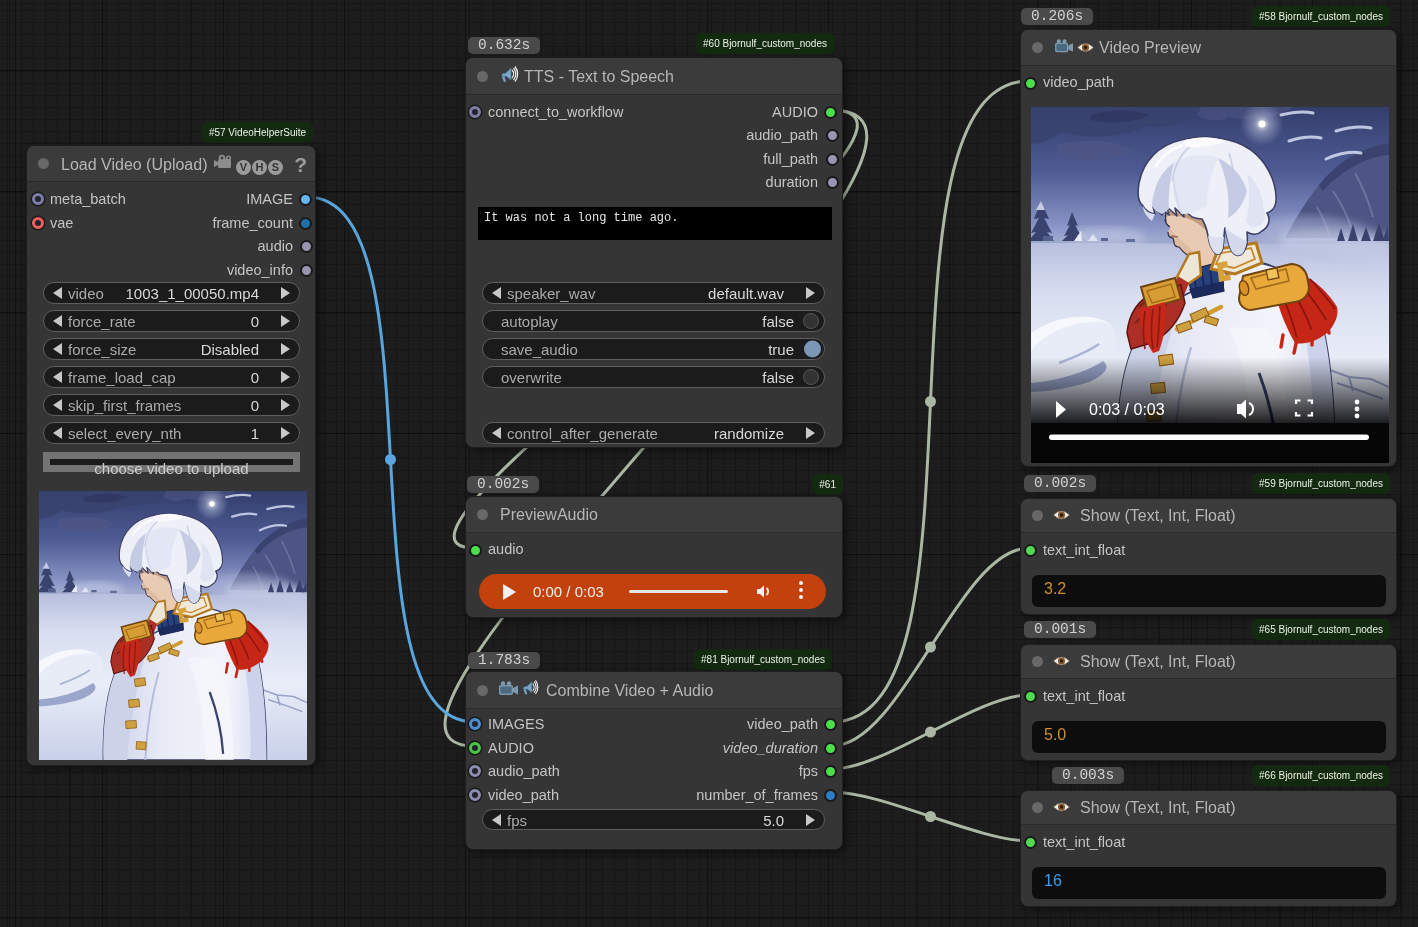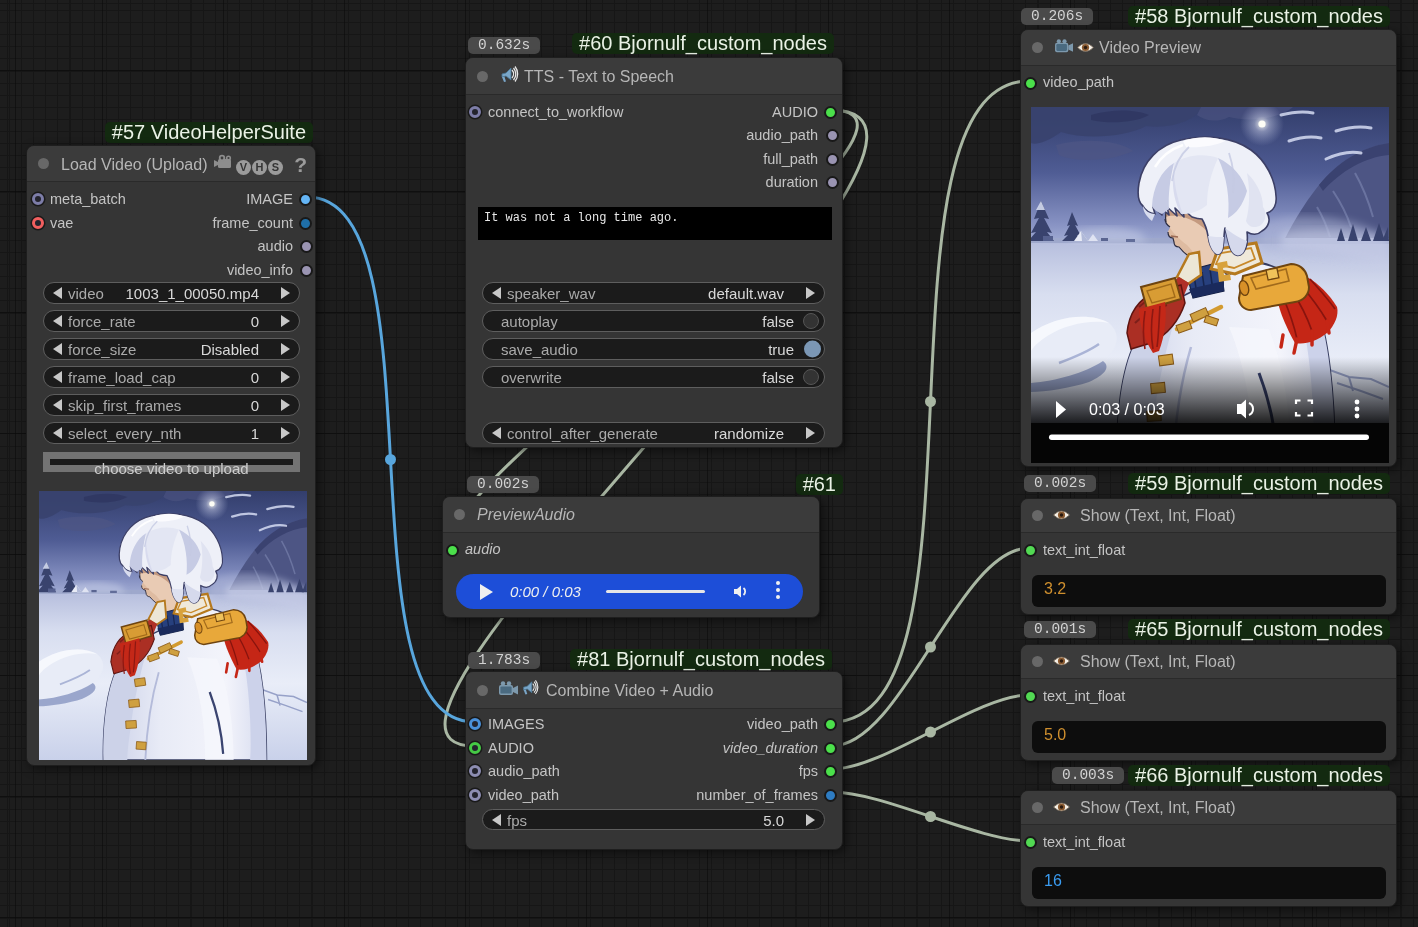--- a/index.html
+++ b/index.html
@@ -28,21 +28,21 @@
     box-sizing:border-box;font-size:15px;color:#c9c9c9;}
   .pill .lab{position:absolute;left:24px;top:50%;transform:translateY(-50%);color:#aaa;}
   .pill .val{position:absolute;right:40px;top:50%;transform:translateY(-50%);color:#d8d8d8;}
   .arrL{position:absolute;left:9px;top:50%;transform:translateY(-50%);width:0;height:0;
     border:6px solid transparent;border-right:9px solid #c8c8c8;border-left:none;}
   .arrR{position:absolute;right:9px;top:50%;transform:translateY(-50%);width:0;height:0;
     border:6px solid transparent;border-left:9px solid #c8c8c8;border-right:none;}
   .tbadge{position:absolute;height:17px;line-height:17px;background:#4a4a4a;color:#d2d2d2;
     font-family:Liberation Mono, monospace;font-size:14.5px;border-radius:5px;padding:0 10px;z-index:2;}
   .idbadge{position:absolute;height:21px;line-height:21px;background:#132a10;color:#eaf2e6;
-    font-size:20px;border-radius:5px;padding:0 7px;z-index:2;white-space:nowrap;}
+    font-size:10px;border-radius:5px;padding:0 7px;z-index:2;white-space:nowrap;}
   .vbox{position:absolute;background:#0d0d0d;border-radius:6px;}
   .vbox span{position:absolute;left:12px;top:5px;font-size:16px;}
 </style>
 </head>
 <body>
 <svg width="0" height="0" style="position:absolute;">
   <defs>
     <linearGradient id="sky" x1="0" y1="0" x2="0" y2="1">
       <stop offset="0" stop-color="#333e6c"></stop>
       <stop offset="0.45" stop-color="#4f5c94"></stop>
@@ -363,28 +363,28 @@
   <div class="pill" style="left:16px;top:364px;width:343px;">
     <div class="arrL"></div>
       <div class="lab">control_after_generate</div>
       <div class="val">randomize</div>
       <div class="arrR"></div>
   </div>
 </div>
 
 <div class="tbadge" style="left:467px;top:476px;">0.002s</div>
 <div class="idbadge" style="right:575px;top:474px;">#61</div>
-<div class="node" id="pa" style="left:442px;top:496px;width:378px;height:122px;font-style:italic;">
+<div class="node" id="pa" style="left:465px;top:496px;width:378px;height:122px;">
   <div class="nhead" style="height:35px;"></div>
   <div class="ndot" style="left:11px;top:12px;"></div>
   <div class="ntitle" style="left:34px;top:9px;">PreviewAudio</div>
   <div class="port fill" style="left:3px;top:47px;background:#4be04b;"></div>
   <div class="plabel" style="left:22px;top:52px;">audio</div>
 
-  <div style="position:absolute;left:13px;top:77px;width:347px;height:35px;background:#1d4ed8;border-radius:17.5px;">
+  <div style="position:absolute;left:13px;top:77px;width:347px;height:35px;background:#c2410c;border-radius:17.5px;">
     <div style="position:absolute;left:24px;top:10px;width:0;height:0;border-top:8px solid transparent;border-bottom:8px solid transparent;border-left:13px solid #f0f0f0;"></div>
     <div style="position:absolute;left:54px;top:9px;font-size:15px;color:#efefef;">0:00 / 0:03</div>
     <div style="position:absolute;left:150px;top:16px;width:99px;height:3px;border-radius:2px;background:#e6e6e6;"></div>
     <svg style="position:absolute;left:276px;top:9px;" width="19" height="17" viewBox="0 0 19 17">
       <path d="M2,6 L5,6 L9,2.5 L9,14.5 L5,11 L2,11 Z" fill="#f0f0f0"></path>
       <path d="M11.5,5 A 4.5,4.5 0 0 1 11.5,12" fill="none" stroke="#f0f0f0" stroke-width="1.8"></path>
     </svg>
     <div style="position:absolute;left:320px;top:7px;">
       <div style="width:4px;height:4px;border-radius:50%;background:#f0f0f0;margin-bottom:3px;"></div>
       <div style="width:4px;height:4px;border-radius:50%;background:#f0f0f0;margin-bottom:3px;"></div>

